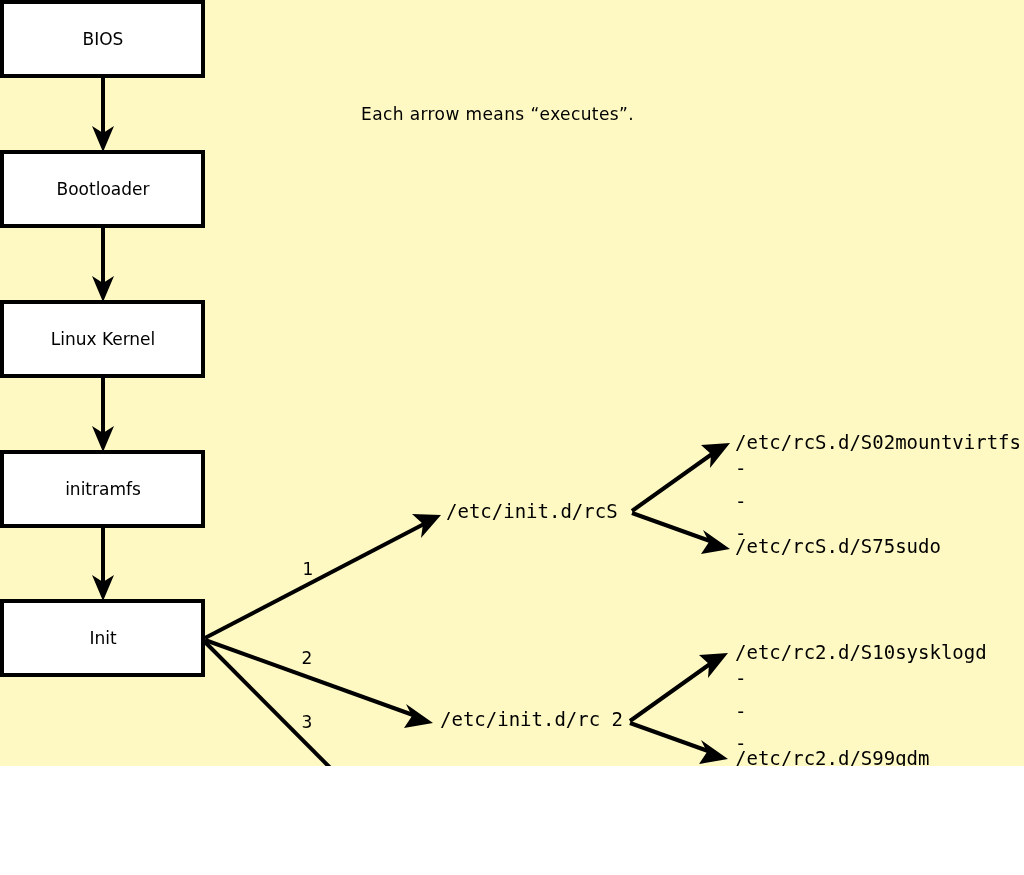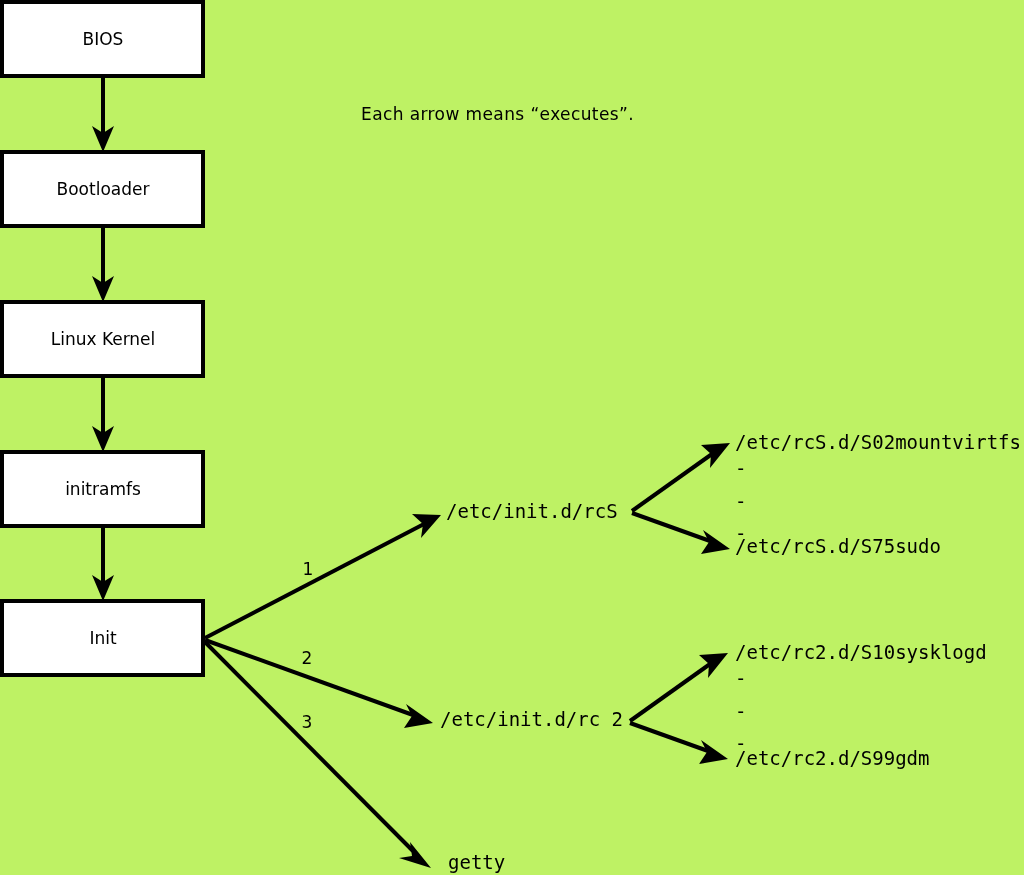--- a/index.html
+++ b/index.html
@@ -8,22 +8,22 @@
     padding: 0;
     background: #ffffff;
   }
   body {
     font-family: "Liberation Sans", sans-serif;
     color: #000000;
   }
   #diagram-root {
     position: relative;
     width: 1024px;
-    height: 875px;
-    background: #bef264;
+    height: 766px;
+    background: #fef9c3;
     overflow: hidden;
   }
   #diagram-svg {
     position: absolute;
     top: 0;
     left: 0;
     width: 1024px;
     height: 875px;
     display: block;
   }

